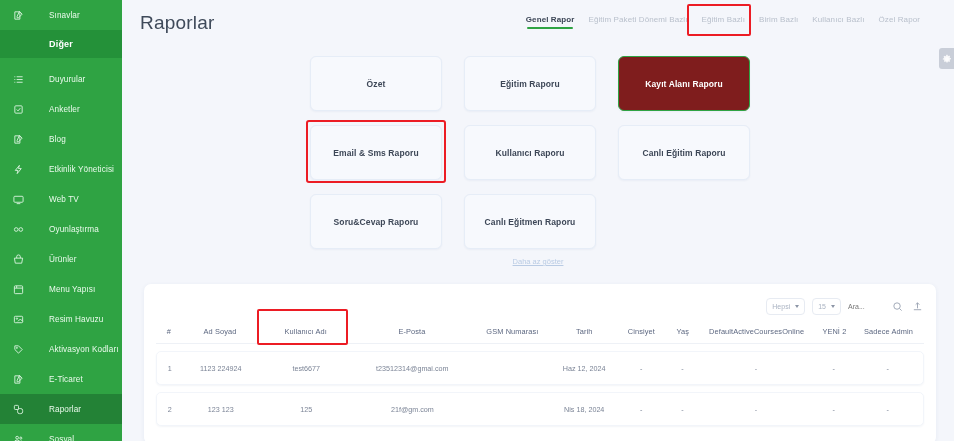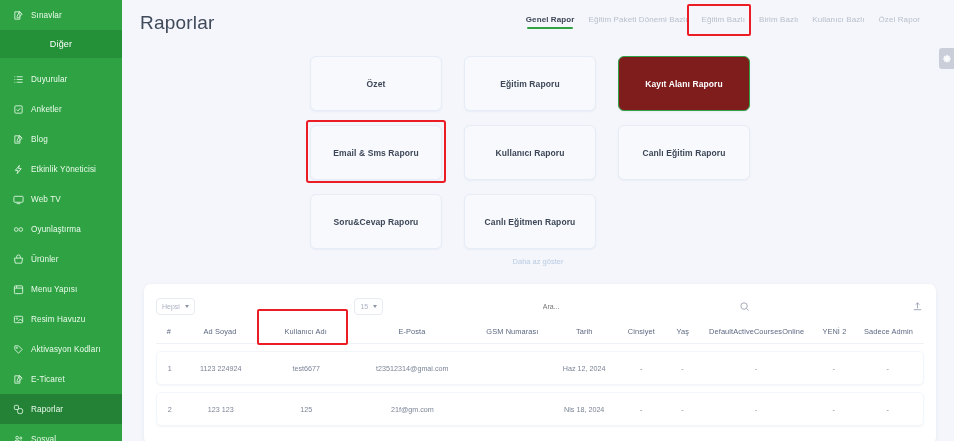--- a/index.html
+++ b/index.html
@@ -16,41 +16,41 @@
     width: 122px; height: 441px;
     background: #2fa343;
     flex: 0 0 122px;
     position: relative;
     overflow: hidden;
   }
   .side-item {
     display: flex; align-items: center;
     height: 30px;
     padding-left: 12px;
-    gap: 7px;
+    gap: 25px;
     color: #eafaec;
     font-size: 8.2px;
     letter-spacing: .1px;
     white-space: nowrap;
   }
   .side-item.active { background: #238236; }
   .side-icon {
     width: 12px; height: 12px;
     flex: 0 0 12px;
     display: flex; align-items: center; justify-content: center;
     color: #d9f3de;
   }
   .side-icon svg { width: 11px; height: 11px; display: block; }
   .side-section {
     height: 28px;
     background: #249139;
     display: flex; align-items: center; justify-content: center;
     color: #ffffff;
     font-size: 9px;
-    font-weight: normal;
+    font-weight: bold;
     letter-spacing: .2px;
   }
   .side-gap { height: 6px; }
 
   
   .main {
     flex: 1 1 auto;
     height: 441px;
     background: #f4f6fb;
     position: relative;
@@ -151,35 +151,36 @@
     position: absolute;
     border: 2px solid #ec1c24;
     border-radius: 3px;
     pointer-events: none;
   }
   .show-less {
     text-align: center;
     margin-top: 8px;
     font-size: 7.5px;
     color: #b9cbe4;
+    text-decoration: underline;
   }
 
   
   .panel-wrap { padding: 18px 18px 0 22px; }
   .panel {
     background: #ffffff;
     border-radius: 7px;
     box-shadow: 0 1px 4px rgba(45,80,140,.07);
     padding: 10px 12px 0 12px;
     height: 160px;
     overflow: hidden;
     position: relative;
   }
   .panel-toolbar {
-    display: flex; align-items: center; justify-content: space-between;
+    display: flex; align-items: center; justify-content: flex-end;
     gap: 7px;
     height: 24px;
   }
   .dd {
     border: 1px solid #e7ebf2;
     border-radius: 4px;
     height: 17px;
     display: flex; align-items: center;
     gap: 5px;
     padding: 0 5px;

